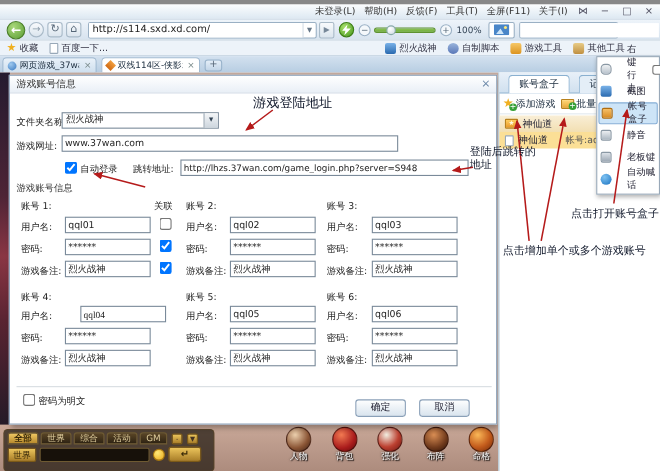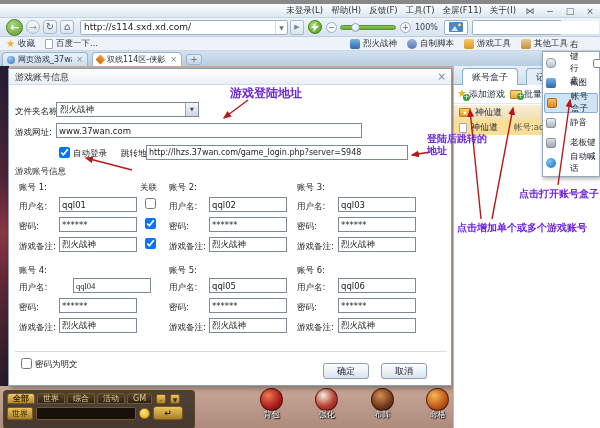--- a/index.html
+++ b/index.html
@@ -154,21 +154,21 @@
   .ic{width:10px;height:10px;border-radius:2px;flex:none}
   .ic-mouse{background:linear-gradient(#f0f2f4,#b8c2cc);border:1px solid #8a98a4;border-radius:4px}
   .ic-shot{background:linear-gradient(#7ab2e8,#2a6ab0)}
   .ic-box{background:linear-gradient(#f6c068,#d88a20);border:1px solid #b06c10}
   .ic-spk{background:linear-gradient(#eceff2,#aab6c0);border:1px solid #8a98a4}
   .ic-boss{background:linear-gradient(#dde2e8,#9aa6b2);border:1px solid #8a98a4}
   .ic-talk{border-radius:50%;background:radial-gradient(circle at 35% 30%,#7ec2f2,#1a72c0)}
   .cmi input{width:9px;height:9px;margin-left:auto}
 
   
-  .ann{position:absolute;color:#6d28d9;font-weight:bold;z-index:8;white-space:nowrap}
+  .ann{position:absolute;color:#0f172a;font-weight:normal;z-index:8;white-space:nowrap}
   .arrows{position:absolute;left:0;top:0;z-index:7;pointer-events:none}
   .al{stroke:#b51a1a;stroke-width:1.4;marker-end:url(#ah)}
 </style>
 </head>
 <body>
 
 <div id="app">
 
   <div class="menubar">
     <span class="mi">未登录(L)</span>
@@ -279,20 +279,24 @@
     <div class="crow">
       <span class="cchan">世界</span>
       <input class="chat-input" style="">
       <span class="smiley"></span>
       <span class="enterbtn">↵</span>
     </div>
   </div>
 
   <div class="gicons">
     <div class="gi">
+        <div class="orb o1"></div>
+        <div class="glabel">人物</div>
+      </div>
+    <div class="gi">
         <div class="orb o2"></div>
         <div class="glabel">背包</div>
       </div>
     <div class="gi">
         <div class="orb o3"></div>
         <div class="glabel">强化</div>
       </div>
     <div class="gi">
         <div class="orb o4"></div>
         <div class="glabel">布阵</div>
@@ -313,21 +317,21 @@
       <div class="val">烈火战神</div>
       <div class="arr">▼</div>
     </div>
 
     <span class="dl" style="left:6px;top:58px">游戏网址:</span>
     <input class="din" style="left: 47px; top: 54px; width: 306px;" value="www.37wan.com">
 
     <input type="checkbox" class="cb" style="left: 50px; top: 78px;" checked="">
     <span class="dl" style="left:64px;top:79px">自动登录</span>
     <span class="dl" style="left:112px;top:79px">跳转地址:</span>
-    <input class="din" style="left: 137px; top: 76px; width: 262px; font-size: 8px;" value="http://lhzs.37wan.com/game_login.php?server=S948">
+    <input class="din" style="left: 155px; top: 76px; width: 262px; font-size: 8px;" value="http://lhzs.37wan.com/game_login.php?server=S948">
 
     <span class="dl" style="left:6px;top:97px;color:#333">游戏账号信息</span>
 
     <span class="dl" style="left:10px;top:113px">账号 1:</span>
     <span class="dl" style="left:131px;top:113px">关联</span>
     <span class="dl" style="left:160px;top:113px">账号 2:</span>
     <span class="dl" style="left:288px;top:113px">账号 3:</span>
 
     <span class="dl" style="left:10px;top:132px">用户名:</span>
     <input class="din" style="left: 50px; top: 128px; width: 78px;" value="qql01">

